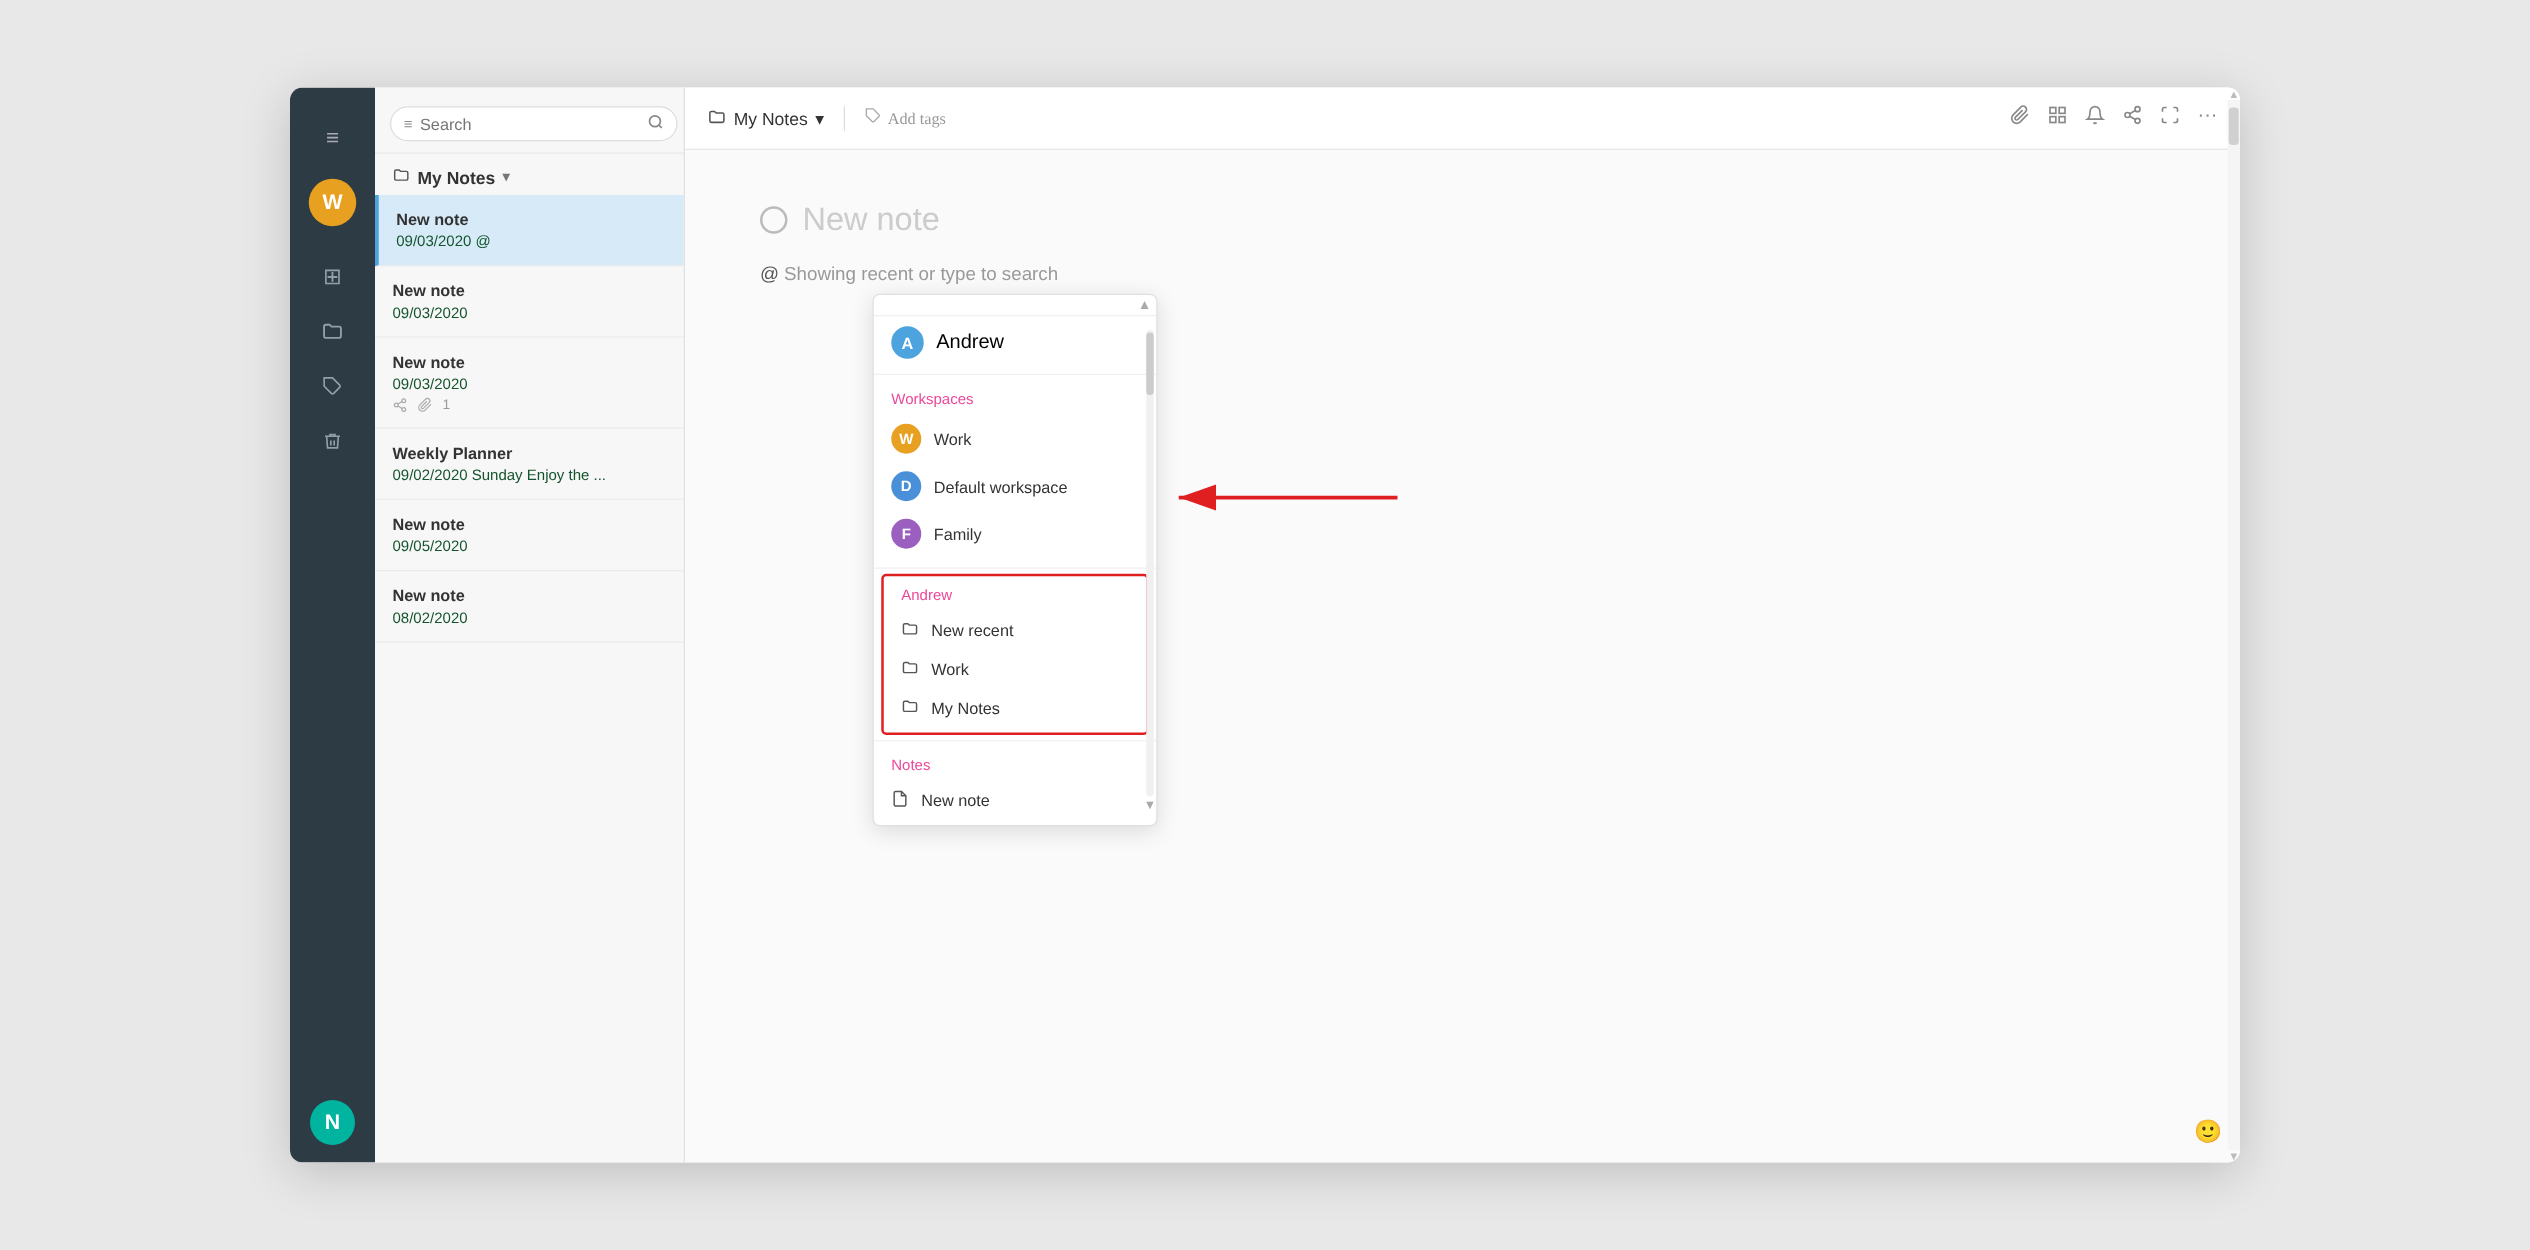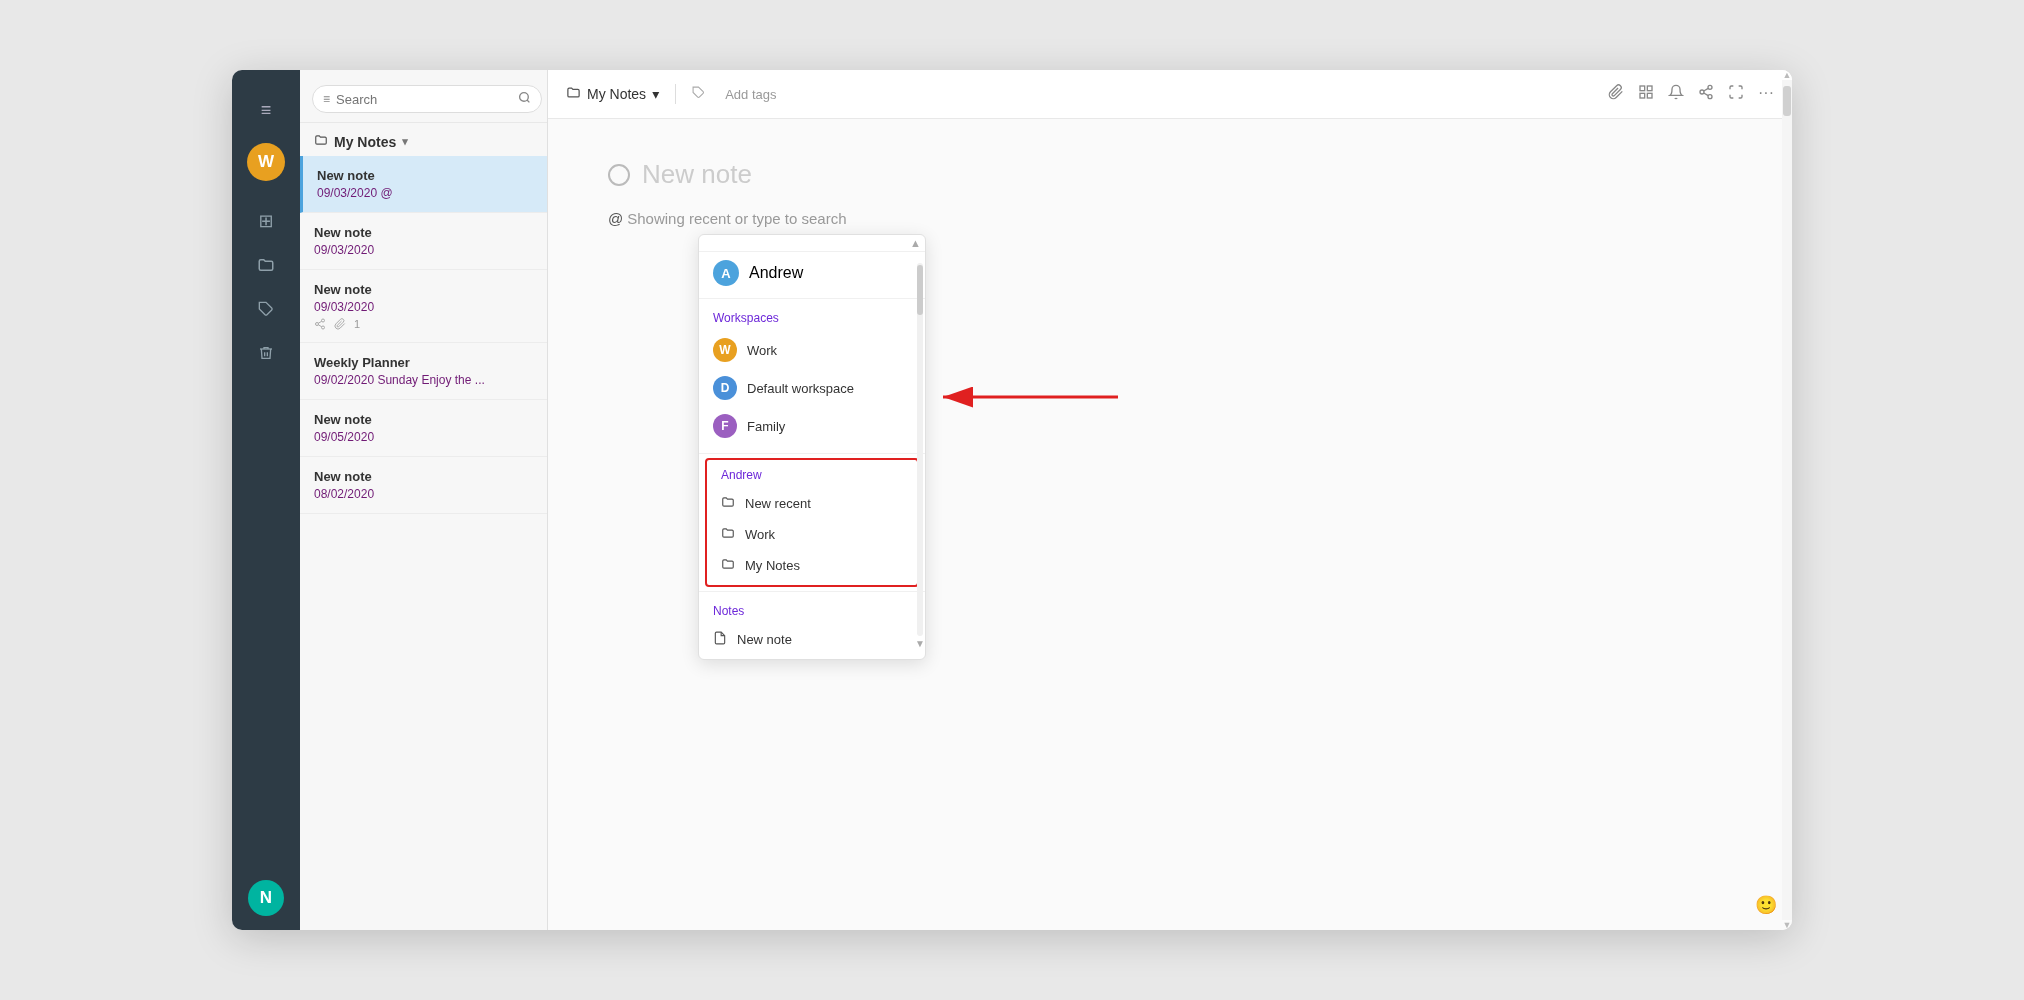--- a/index.html
+++ b/index.html
@@ -25,51 +25,51 @@
     .add-btn { width: 30px; height: 30px; border-radius: 50%; background: #00c1b0; color: #fff; display: flex; align-items: center; justify-content: center; font-size: 20px; cursor: pointer; margin-left: 8px; border: none; }
 
     .my-notes-header { padding: 10px 14px 6px; display: flex; align-items: center; gap: 6px; color: #333; font-size: 14px; font-weight: 600; cursor: pointer; }
     .my-notes-header .folder-icon { color: #555; font-size: 13px; }
     .my-notes-header .chevron { font-size: 11px; color: #777; }
 
     .notes-list { flex: 1; overflow-y: auto; }
     .note-item { padding: 12px 14px; border-bottom: 1px solid #ececec; cursor: pointer; }
     .note-item.active { background: #d6eaf8; border-left: 3px solid #4ca3dd; }
     .note-title { font-size: 13px; font-weight: 600; color: #333; margin-bottom: 3px; }
-    .note-meta { font-size: 12px; color: #701a75; }
+    .note-meta { font-size: 12px; color: #14532d; }
     .note-meta-row { display: flex; align-items: center; gap: 8px; margin-top: 4px; }
     .note-icons { display: flex; gap: 4px; color: #aaa; font-size: 12px; }
     .attachment-badge { font-size: 11px; color: #999; }
 
     
     .main-area { flex: 1; display: flex; flex-direction: column; background: #fafafa; position: relative; }
 
     .main-toolbar { display: flex; align-items: center; padding: 14px 18px; background: #fff; border-bottom: 1px solid #e8e8e8; gap: 12px; }
     .toolbar-folder { display: flex; align-items: center; gap: 6px; font-size: 14px; color: #333; font-weight: 500; cursor: pointer; }
     .toolbar-divider { width: 1px; height: 20px; background: #ddd; margin: 0 4px; }
-    .add-tags-btn { display: flex; align-items: center; gap: 20px; color: #999; font-size: 13px; cursor: pointer; }
+    .add-tags-btn { display: flex; align-items: center; gap: 5px; color: #999; font-size: 13px; cursor: pointer; font-family: Liberation Serif, serif; }
     .toolbar-right { margin-left: auto; display: flex; gap: 14px; color: #888; font-size: 16px; }
     .toolbar-right span { cursor: pointer; }
 
     .note-editor { flex: 1; padding: 40px 60px; position: relative; }
     .note-title-area { display: flex; align-items: center; gap: 12px; margin-bottom: 20px; }
     .note-circle { width: 22px; height: 22px; border-radius: 50%; border: 2px solid #bbb; display: flex; align-items: center; justify-content: center; flex-shrink: 0; }
     .note-main-title { font-size: 26px; color: #ccc; font-weight: 400; }
 
     .search-hint { color: #999; font-size: 15px; display: flex; align-items: center; gap: 4px; }
     .at-sign { color: #555; font-weight: 500; }
 
     
     .dropdown-popup { position: absolute; top: 100px; left: 200px; width: 228px; background: #fff; border: 1px solid #e0e0e0; border-radius: 6px; box-shadow: 0 4px 18px rgba(0,0,0,0.12); z-index: 100; overflow: hidden; }
 
     .dropdown-user-item { display: flex; align-items: center; gap: 10px; padding: 8px 14px; background: #fff; cursor: pointer; }
     .letter-badge { width: 26px; height: 26px; border-radius: 50%; background: #4ca3dd; color: #fff; display: flex; align-items: center; justify-content: center; font-size: 13px; font-weight: bold; }
 
     .dropdown-section { padding: 8px 14px 4px; }
-    .dropdown-section-title { font-size: 12px; color: #6d28d9; font-weight: 500; margin-bottom: 6px; text-transform: none; }
+    .dropdown-section-title { font-size: 12px; color: #ec4899; font-weight: 500; margin-bottom: 6px; text-transform: none; }
     .dropdown-item { display: flex; align-items: center; gap: 10px; padding: 7px 0; cursor: pointer; font-size: 13px; color: #333; }
     .workspace-dot { width: 24px; height: 24px; border-radius: 50%; display: flex; align-items: center; justify-content: center; color: #fff; font-size: 12px; font-weight: bold; flex-shrink: 0; }
     .dot-yellow { background: #e8a020; }
     .dot-blue { background: #4a90d9; }
     .dot-purple { background: #9b5fc0; }
     .folder-ico { font-size: 14px; color: #555; }
 
     .dropdown-divider { height: 1px; background: #f0f0f0; margin: 4px 0; }
 
     

